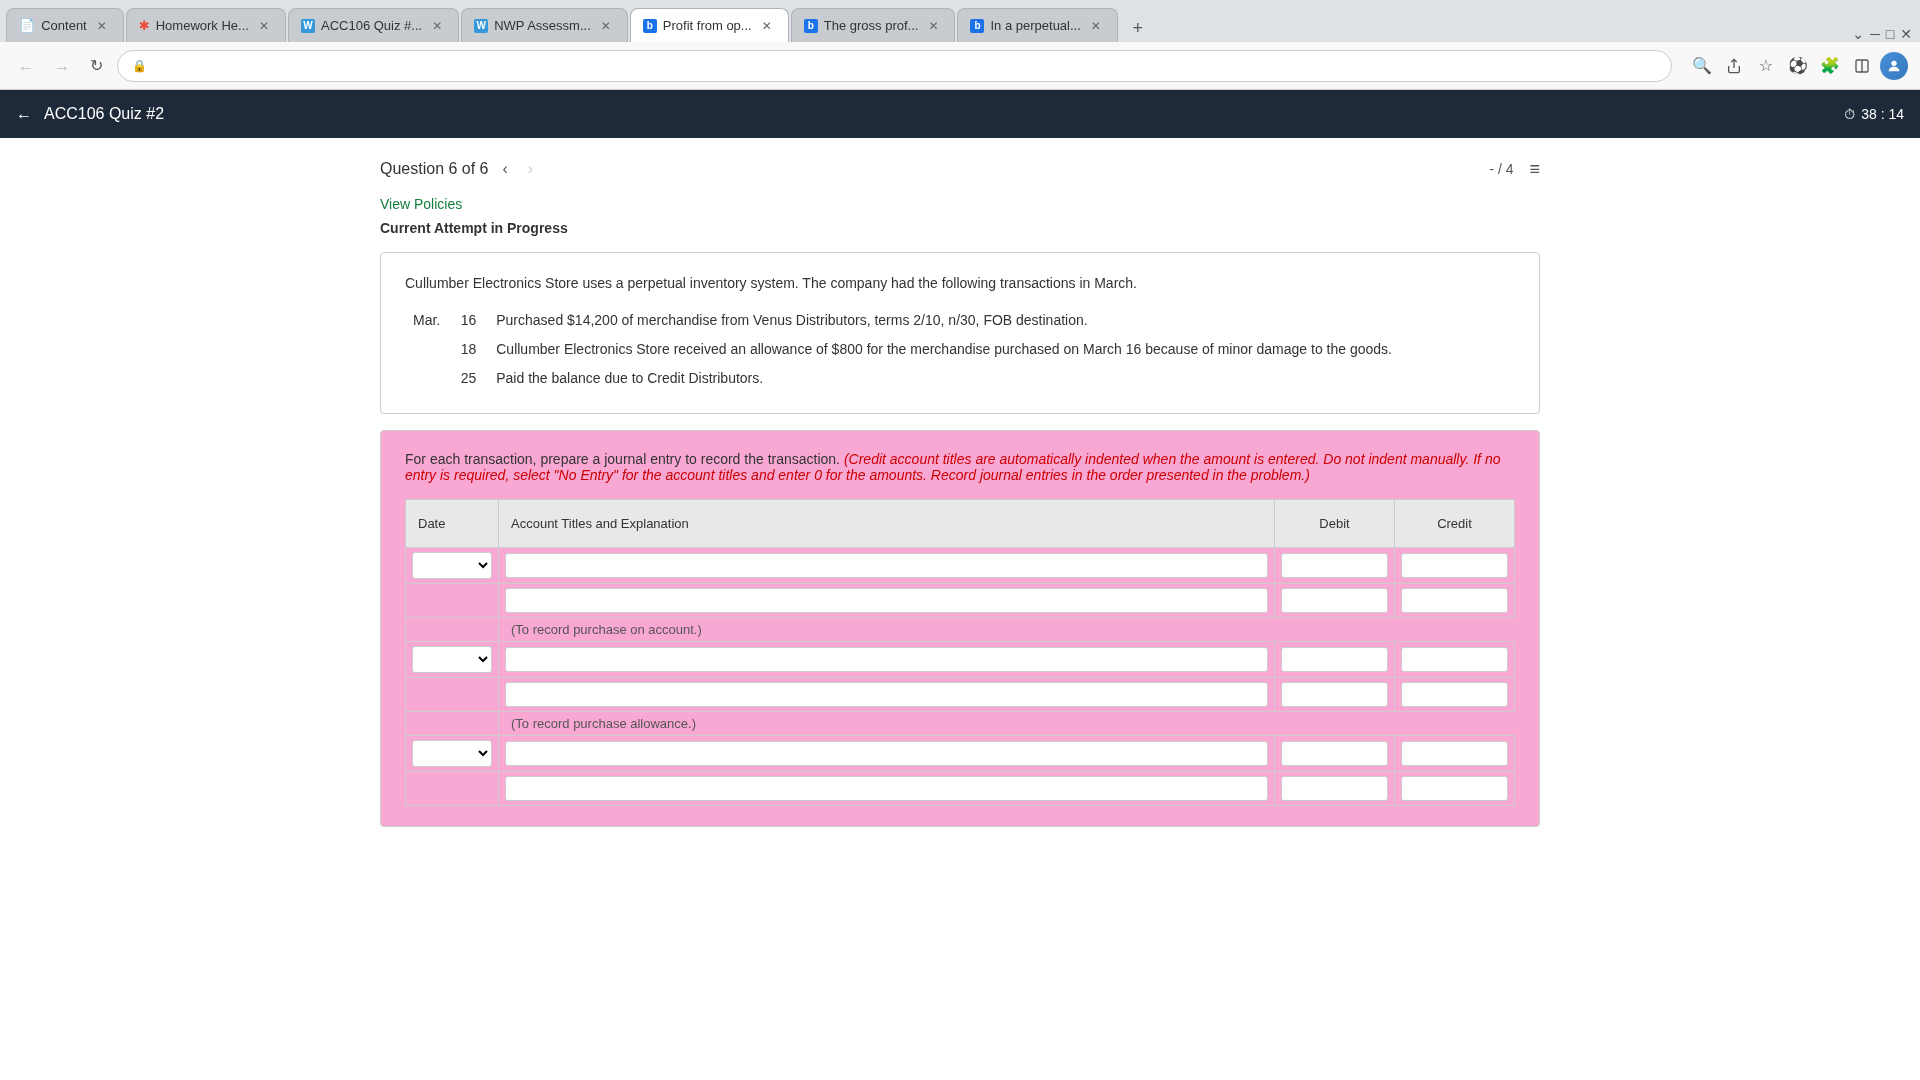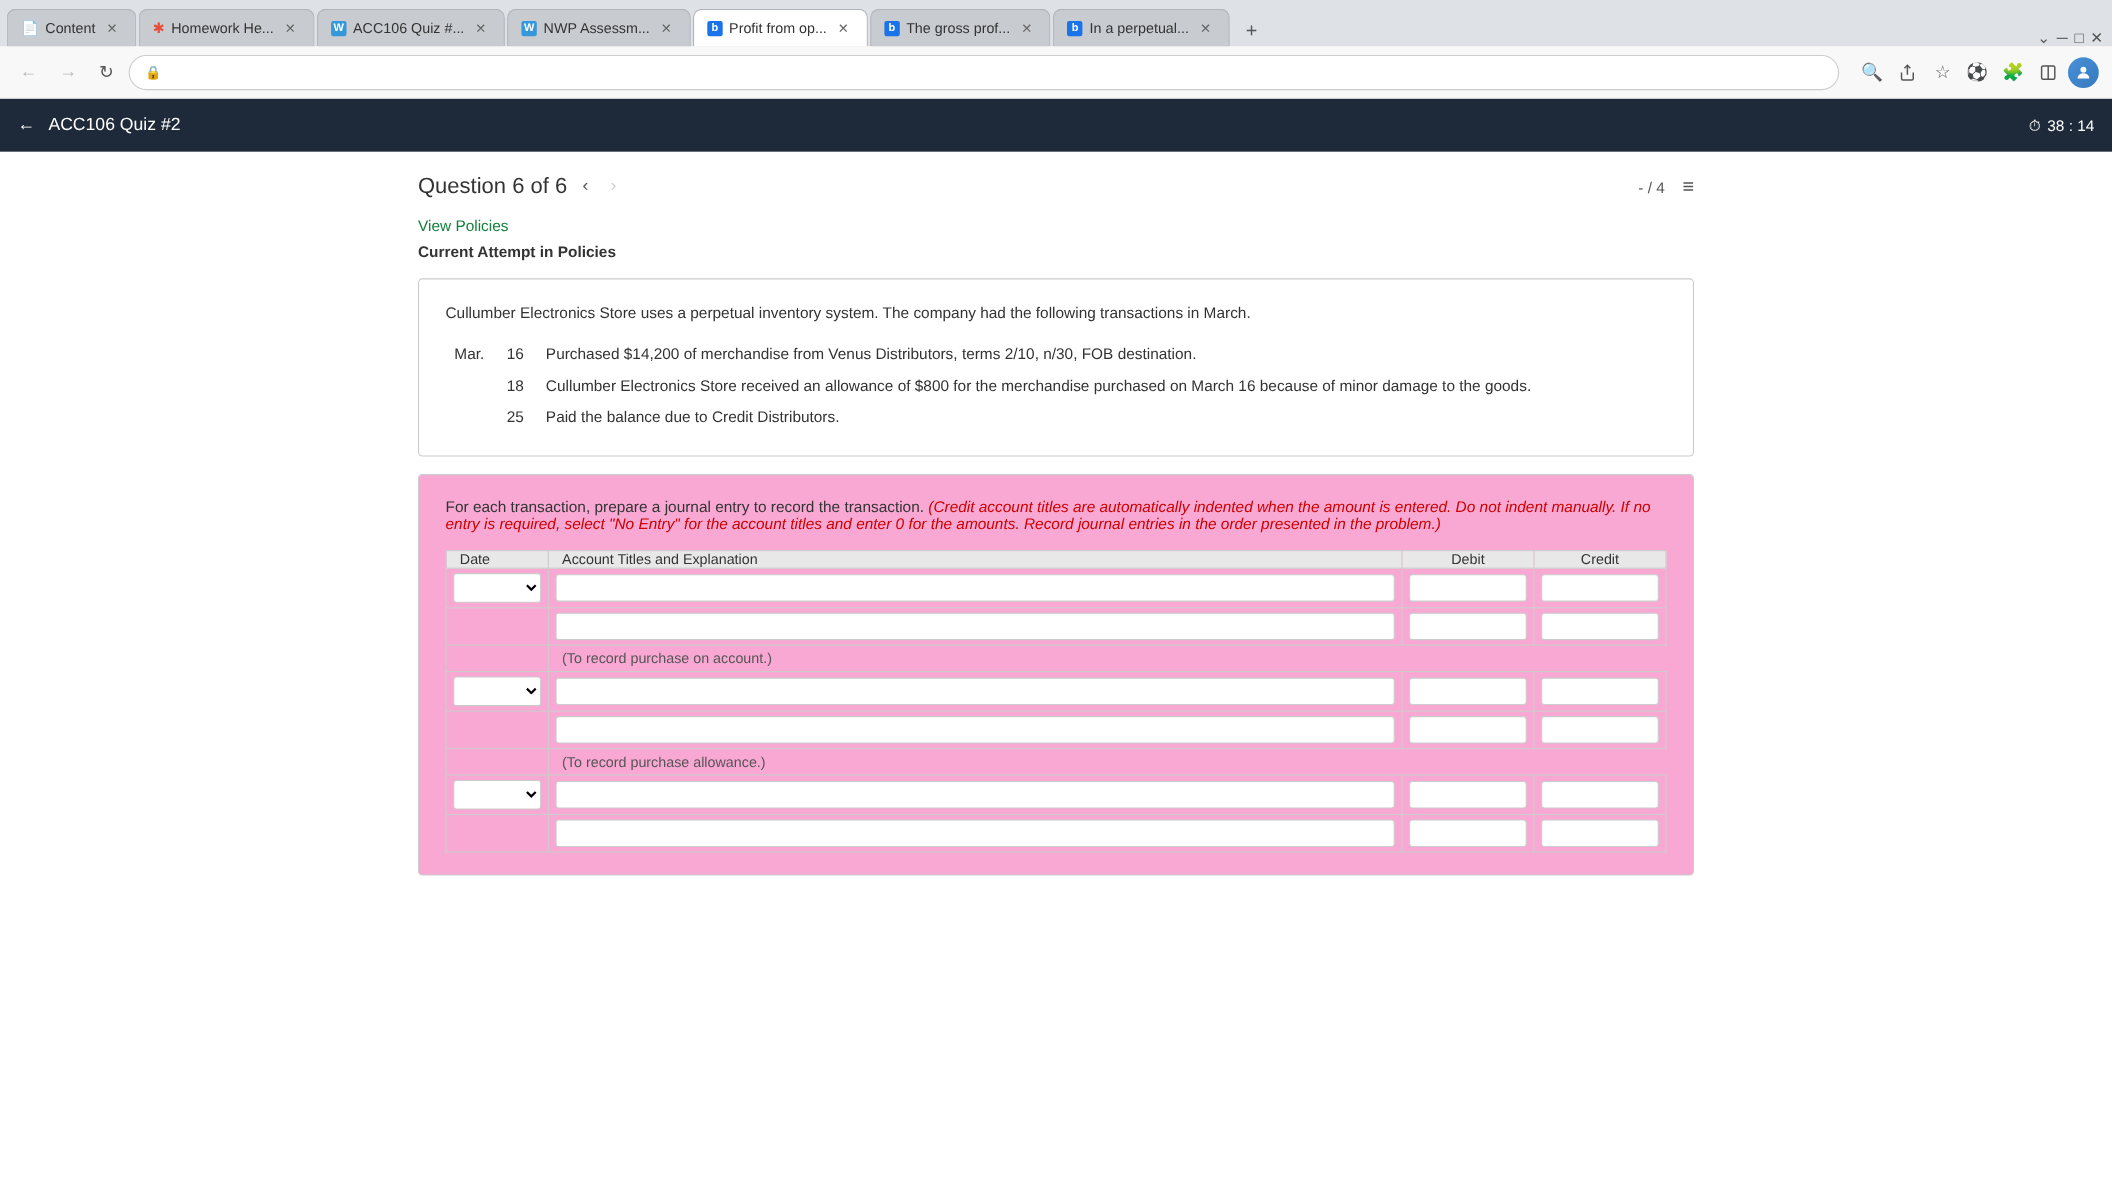--- a/index.html
+++ b/index.html
@@ -32,21 +32,21 @@
     .app-header { background: #1e2a3a; color: white; height: 48px; display: flex; align-items: center; padding: 0 16px; gap: 12px; }
     .app-header .back-btn { color: white; font-size: 16px; cursor: pointer; background: none; border: none; }
     .app-header .quiz-title { font-size: 16px; font-weight: 500; color: white; }
     .app-header .timer { margin-left: auto; color: white; font-size: 14px; display: flex; align-items: center; gap: 6px; }
 
     
     .main-content { background: white; min-height: calc(1080px - 42px - 48px - 48px); padding: 20px 380px; }
 
     
     .question-nav { display: flex; align-items: center; gap: 8px; margin-bottom: 16px; }
-    .question-nav .q-label { font-size: 20px; color: #333; font-weight: 500; }
+    .question-nav .q-label { font-size: 16px; color: #333; font-weight: 500; }
     .nav-arrow { background: none; border: none; cursor: pointer; color: #555; font-size: 16px; padding: 2px 6px; }
     .nav-arrow.disabled { color: #ccc; }
     .q-score { margin-left: auto; font-size: 14px; color: #555; margin-right: 8px; }
     .q-list-icon { color: #555; cursor: pointer; font-size: 18px; }
 
     .view-policies { color: #15803d; text-decoration: none; font-size: 14px; display: block; margin-bottom: 8px; cursor: pointer; }
     .attempt-label { font-size: 14px; font-weight: bold; color: #333; margin-bottom: 16px; }
 
     
     .question-box { border: 1px solid #ccc; border-radius: 4px; padding: 20px 24px; margin-bottom: 16px; background: white; }
@@ -57,21 +57,21 @@
     .transactions-table .day-col { width: 40px; text-align: right; padding-right: 12px; }
     .transactions-table .desc-col { }
 
     
     .journal-section { border: 1px solid #ccc; border-radius: 4px; padding: 20px 24px; background: #f9a8d4; }
     .journal-instruction { font-size: 14px; color: #333; margin-bottom: 6px; }
     .journal-instruction .red-text { color: #cc0000; font-style: italic; }
 
     
     .journal-table { width: 100%; border-collapse: collapse; margin-top: 16px; }
-    .journal-table th { background: #e8e8e8; border: 1px solid #ccc; padding: 0 12px; font-size: 13px; font-weight: normal; color: #333; text-align: left; }
+    .journal-table th { background: #e8e8e8; border: 1px solid #ccc; padding: 16px 12px; font-size: 13px; font-weight: normal; color: #333; text-align: left; }
     .journal-table th.center { text-align: center; }
     .journal-table td { border: 1px solid #ccc; padding: 4px 6px; }
     .journal-table td.label-cell { border: none; padding: 4px 12px; font-size: 13px; color: #555; font-style: normal; }
 
     
     .date-select { width: 80px; padding: 4px 6px; border: 1px solid #ccc; border-radius: 3px; font-size: 13px; background: white; cursor: pointer; }
     .account-input { width: 100%; padding: 4px 8px; border: 1px solid #ccc; border-radius: 3px; font-size: 13px; }
     .amount-input { width: 100%; padding: 4px 8px; border: 1px solid #ccc; border-radius: 3px; font-size: 13px; }
     .date-cell { width: 90px; }
     .debit-cell { width: 120px; }
@@ -180,21 +180,21 @@
     <div class="question-nav">
       <span class="q-label">Question 6 of 6</span>
       <button class="nav-arrow">‹</button>
       <button class="nav-arrow disabled">›</button>
       <span class="q-score">- / 4</span>
       <span class="q-list-icon">≡</span>
     </div>
 
     <a class="view-policies" href="#">View Policies</a>
 
-    <div class="attempt-label">Current Attempt in Policies</div>
+    <div class="attempt-label">Current Attempt in Progress</div>
 
     <div class="question-box">
       <p>Cullumber Electronics Store uses a perpetual inventory system. The company had the following transactions in March.</p>
       <table class="transactions-table">
         <tbody>
           <tr>
             <td class="date-col">Mar.</td>
             <td class="day-col">16</td>
             <td class="desc-col">Purchased $14,200 of merchandise from Venus Distributors, terms 2/10, n/30, FOB destination.</td>
           </tr>

